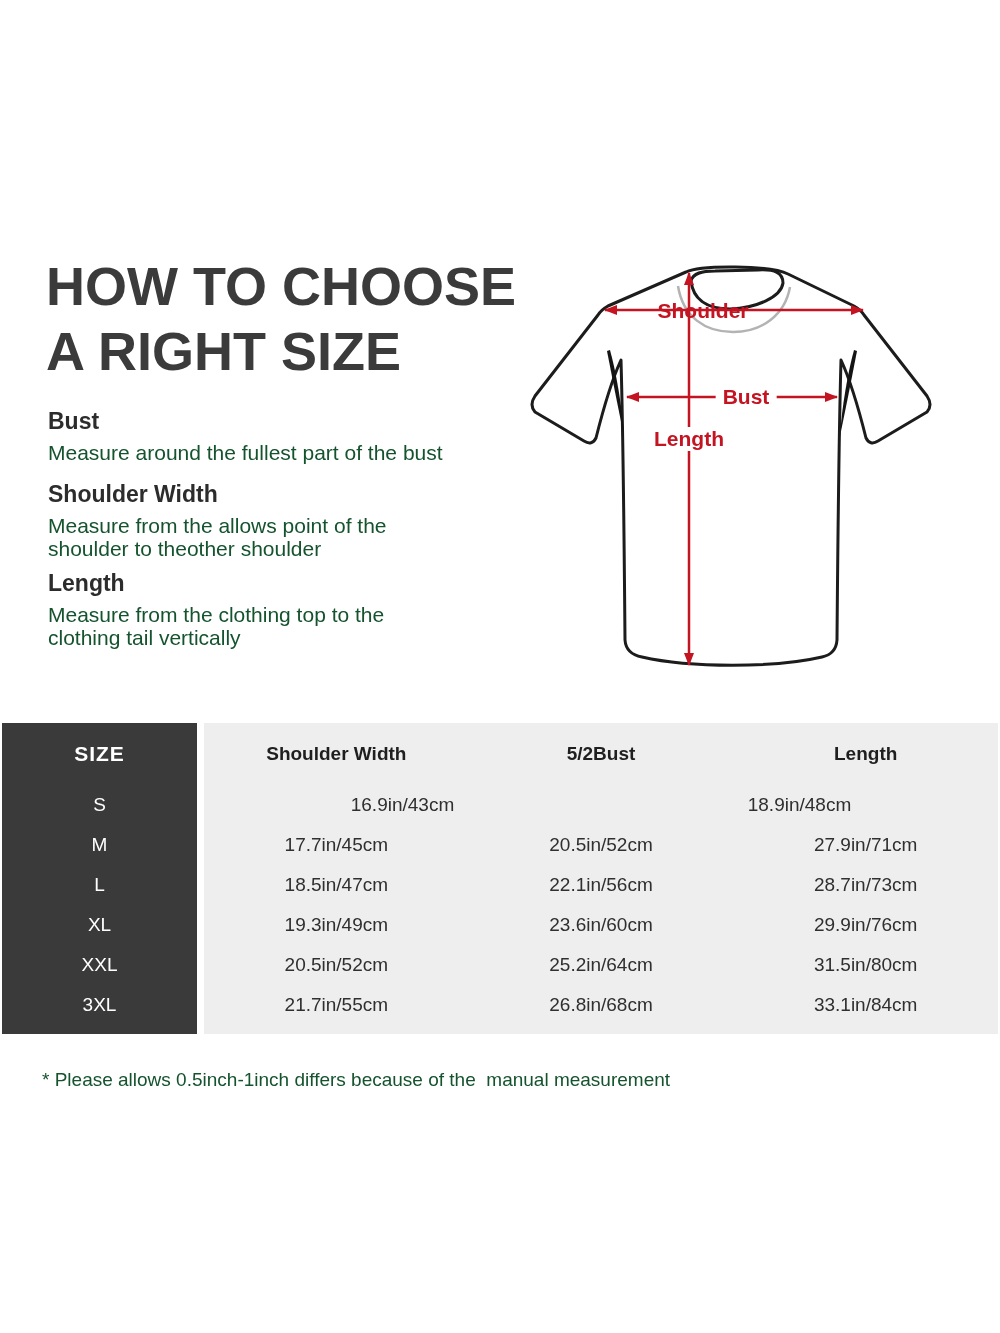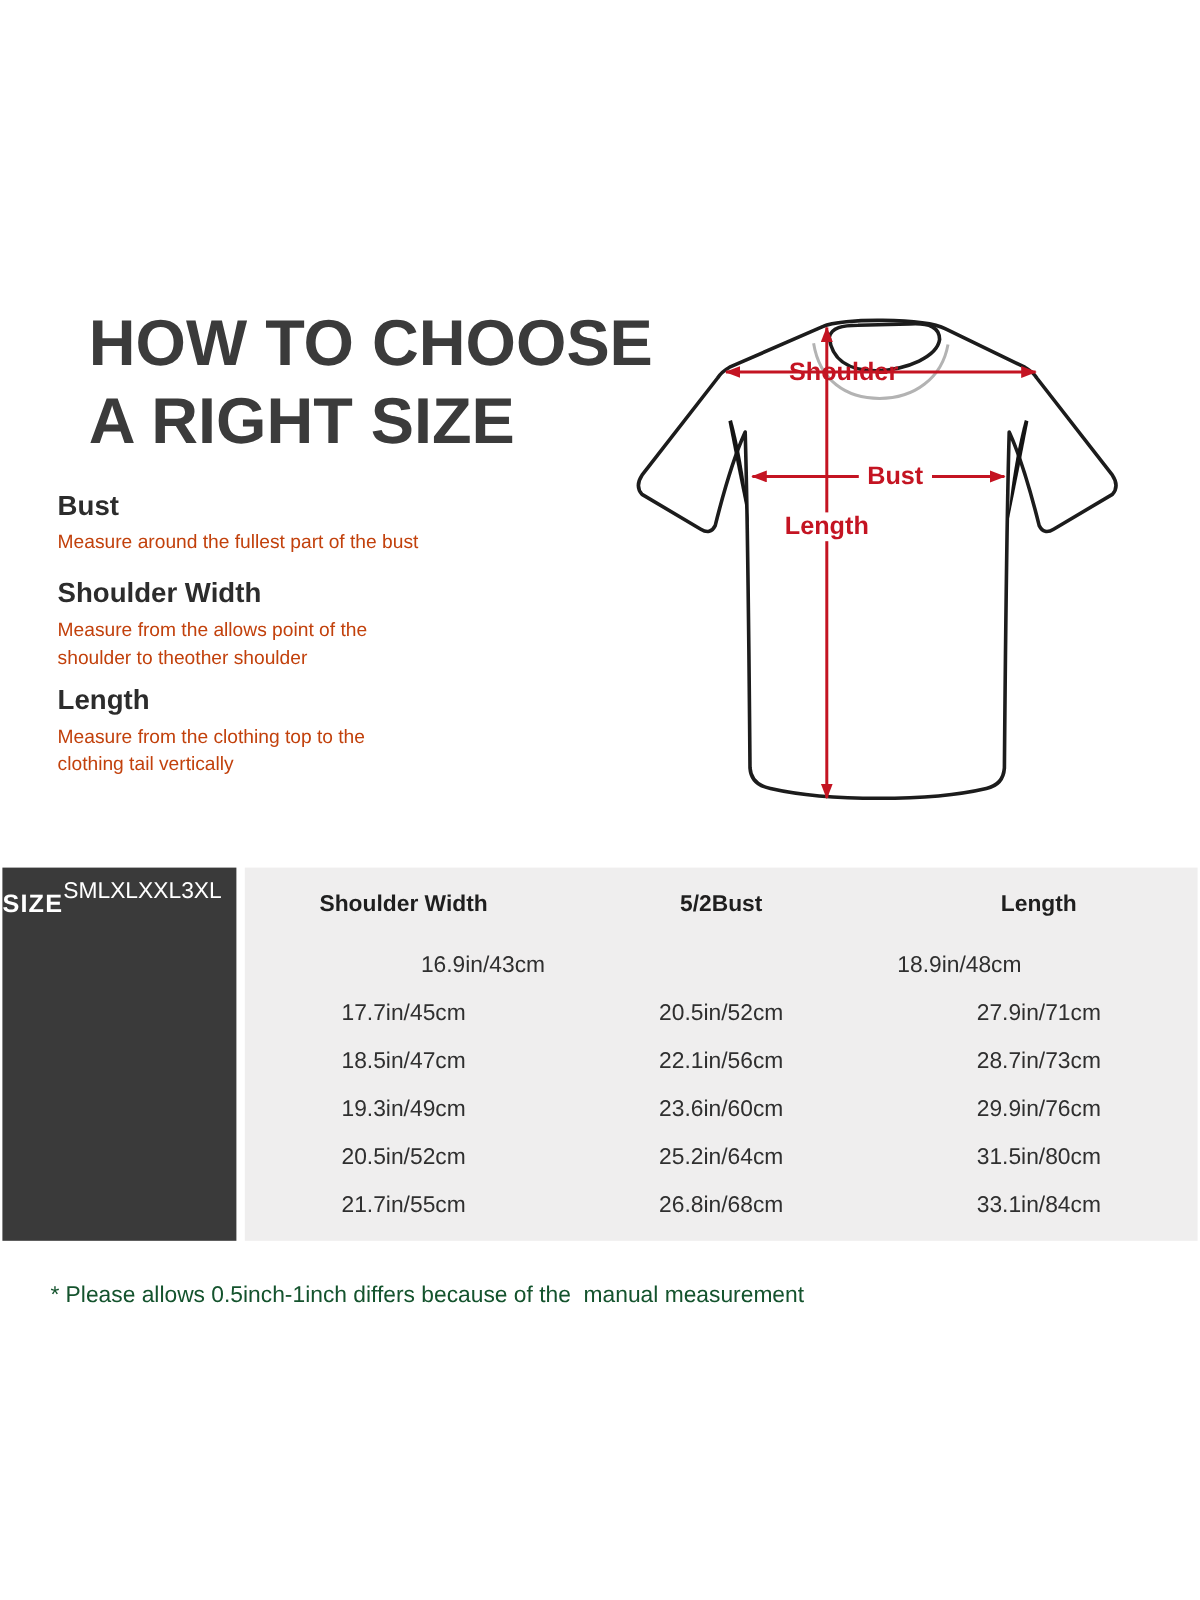--- a/index.html
+++ b/index.html
@@ -8,51 +8,51 @@
     width:1000px;height:1333px;
     background:#ffffff;
     overflow:hidden;
     font-family:"Liberation Sans", sans-serif;
   }
 
   
   .title{
     position:absolute;left:46px;top:254px;
     font-size:54px;line-height:65px;font-weight:bold;
-    color:#3b3b3b;letter-spacing:0px;margin-left:28px;
+    color:#3b3b3b;letter-spacing:0px;
   }
 
   
   .guide{position:absolute;left:48px;width:420px;}
   .guide h3{
     margin:0 0 6px 0;font-size:23px;font-weight:bold;color:#2c2c2c;
   }
   .guide .line{
-    display:block;font-size:16px;line-height:23px;color:#c2410c;
+    display:block;font-size:21px;line-height:23px;color:#14532d;
   }
   .guide-bust{top:408px;}
   .guide-shoulder{top:481px;}
   .guide-length{top:570px;}
 
   
   .diagram-svg{position:absolute;left:515px;top:248px;}
   .dlabel{
     position:absolute;transform:translate(-50%,-50%);
     color:#c41422;font-weight:bold;font-size:21px;white-space:nowrap;
   }
   .dlabel.bg{background:#ffffff;padding:0 7px;}
 
   
   .size-table{
     position:absolute;left:2px;top:723px;width:996px;height:311px;
     display:flex;
   }
   .col-dark{
     width:195px;background:#3a3a3a;color:#ffffff;
-    margin-right:7px;display:flex;flex-direction:row;text-align:center;
+    margin-right:7px;display:flex;flex-direction:column;text-align:center;
     flex-shrink:0;
   }
   .col-dark .hcell{
     height:62px;line-height:62px;font-weight:bold;font-size:21px;letter-spacing:1px;
   }
   .col-dark .rcell{height:40px;line-height:40px;font-size:19px;}
   .col-body{
     flex:1;background:#efeeee;display:flex;flex-direction:column;
     color:#2f2f2f;
   }

